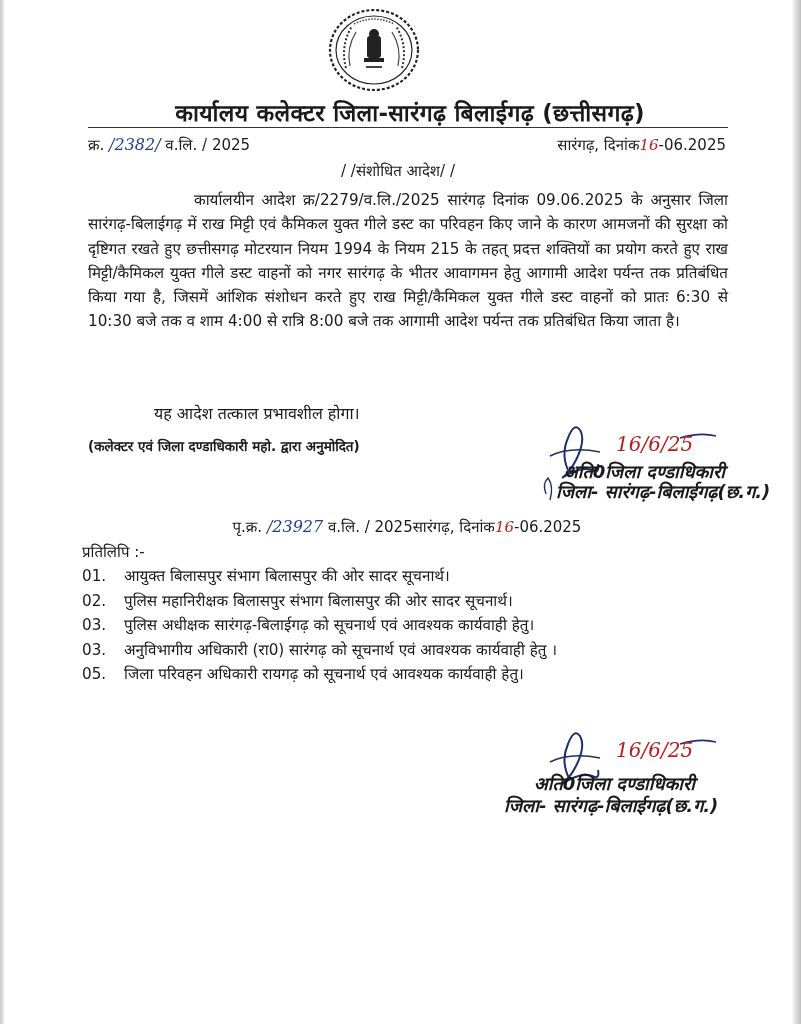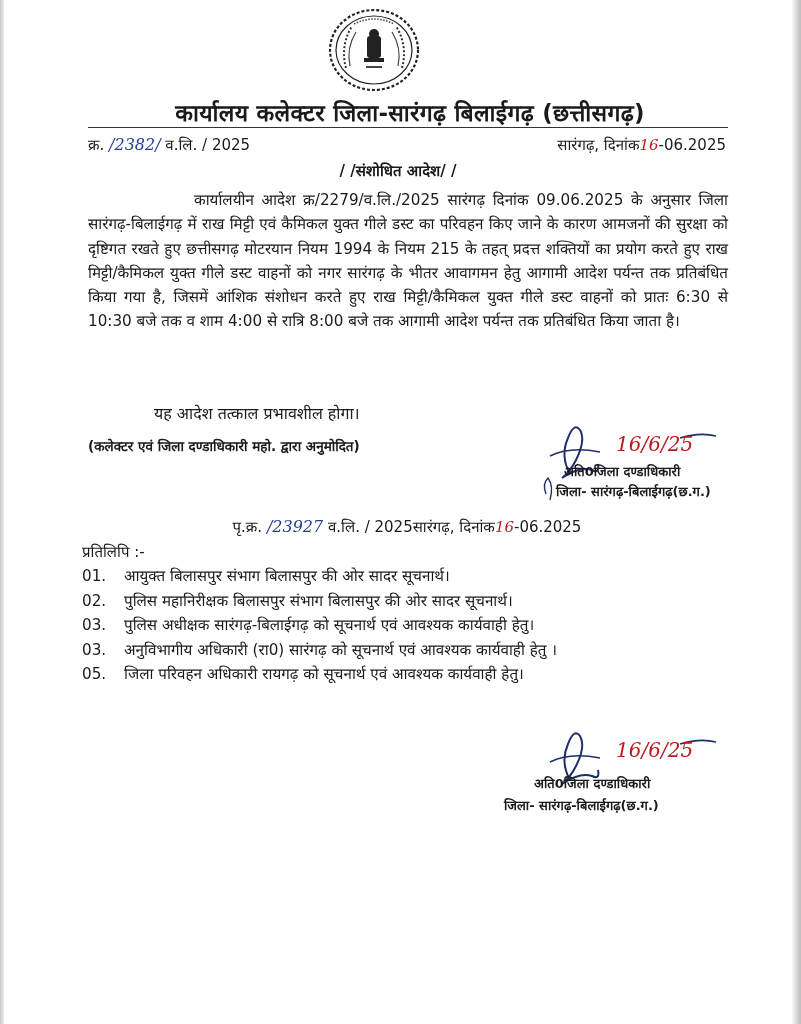--- a/index.html
+++ b/index.html
@@ -21,32 +21,32 @@
       text-align: center; font-size: 23px; font-weight: bold; letter-spacing: 0.3px;
       white-space: nowrap;
     }
     .title-rule { position: absolute; left: 84px; top: 127px; width: 640px; height: 0; border-top: 1.5px solid #333; }
 
     .ref-row { position: absolute; left: 84px; width: 638px; font-size: 15px; display: flex; justify-content: space-between; white-space: nowrap; }
     .ref-left span, .ref-right span { vertical-align: baseline; }
     .handwritten { font-family: "DejaVu Serif", serif; font-style: italic; color: #1f3f8f; font-size: 16px; }
     .handwritten-dark { font-family: "DejaVu Serif", serif; font-style: italic; color: #b91c1c; font-size: 15px; }
 
-    .order-heading { position: absolute; left: 0; width: 788px; top: 160px; text-align: center; font-size: 15px; font-weight: bold; }
+    .order-heading { position: absolute; left: 0; width: 788px; top: 160px; text-align: center; font-size: 15px; font-weight: normal; }
 
     .body-para {
       position: absolute; left: 84px; top: 188px; width: 640px;
       font-size: 15.2px; line-height: 24.3px; text-align: justify;
     }
     .body-para .indent { display: inline-block; width: 106px; }
     .effective { position: absolute; left: 150px; top: 402px; font-size: 16px; }
     .approved { position: absolute; left: 84px; top: 437px; font-size: 13.5px; font-weight: bold; }
 
     .signature { position: absolute; width: 190px; height: 90px; }
-    .sig-block { position: absolute; font-size: 13px; font-weight: bold; line-height: 20px; white-space: nowrap; }
+    .sig-block { position: absolute; font-size: 18px; font-weight: bold; line-height: 20px; white-space: nowrap; font-style: italic; }
 
     .copy-label { position: absolute; left: 78px; top: 541px; font-size: 15px; }
     .copy-list { position: absolute; left: 78px; top: 564px; width: 660px; font-size: 15.2px; }
     .copy-item { display: flex; line-height: 24.5px; }
     .copy-item .num { width: 42px; flex: none; }
     .copy-item .txt { flex: 1; text-align: justify; }
   </style>
 </head>
 <body>
 

